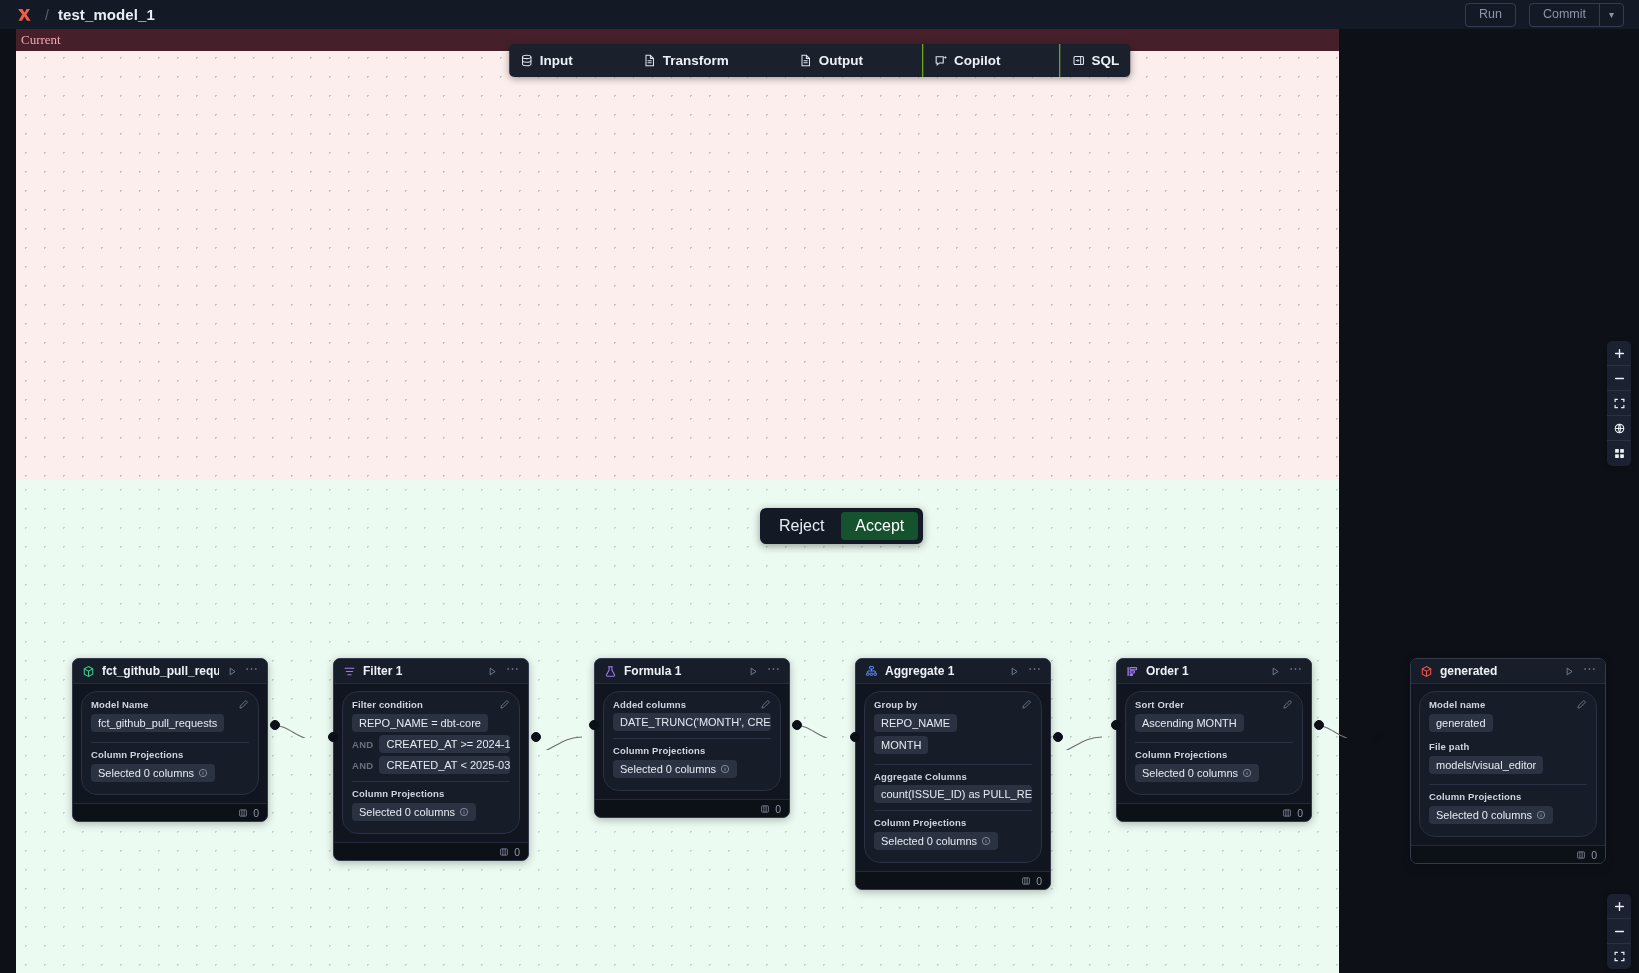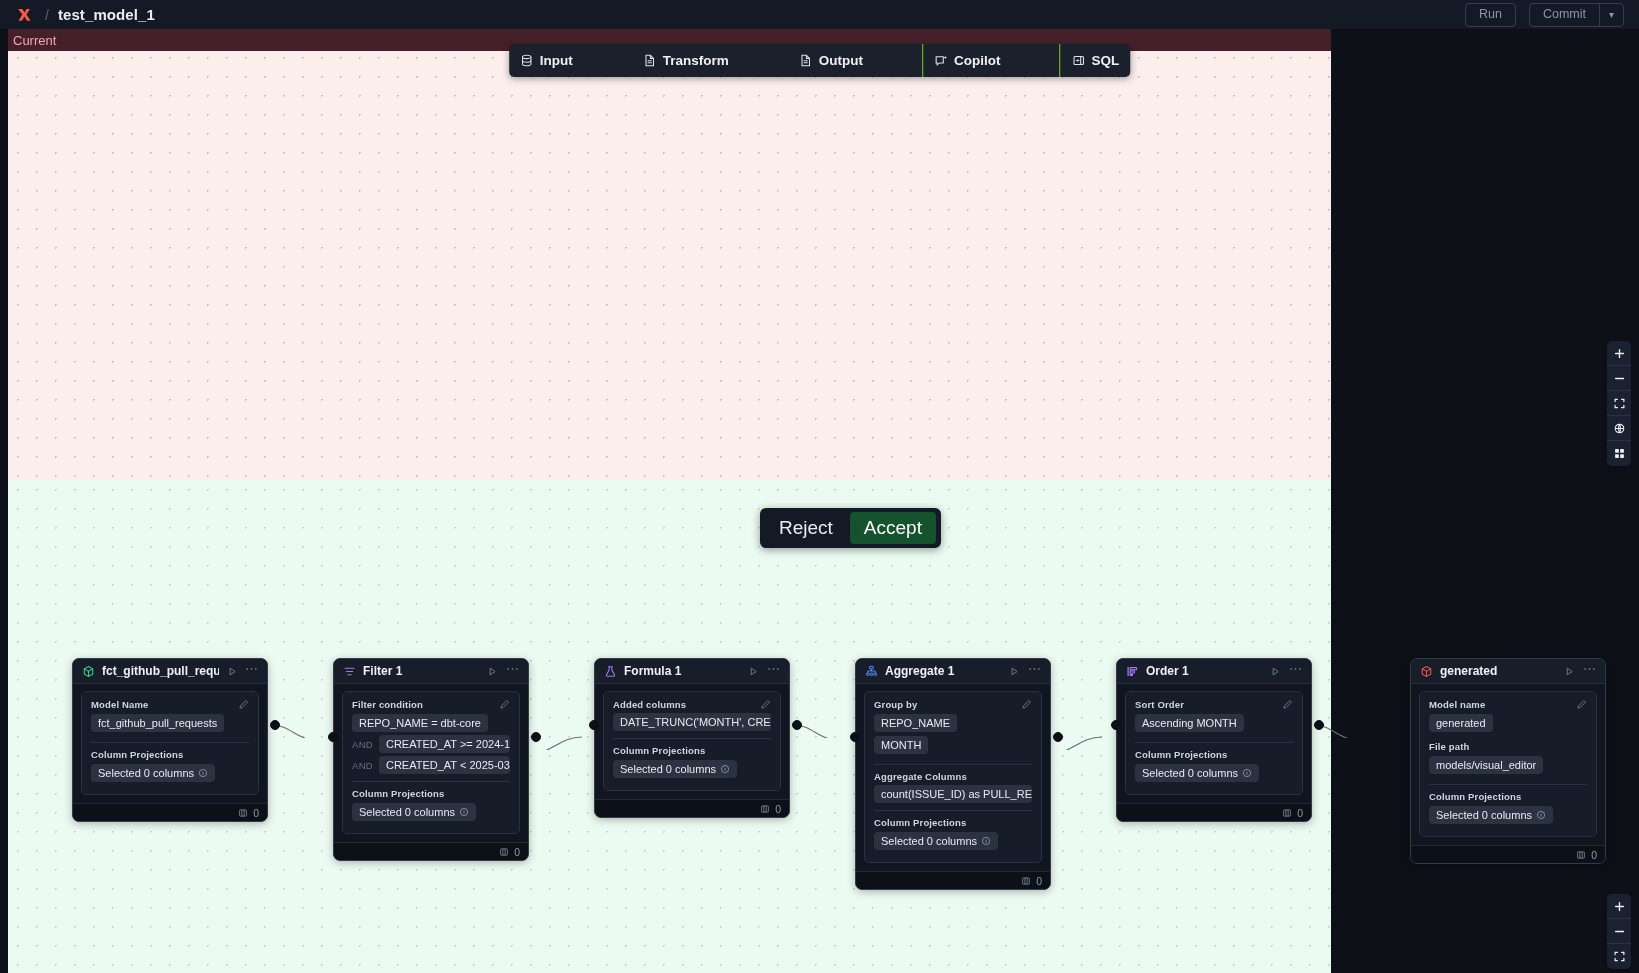--- a/index.html
+++ b/index.html
@@ -25,21 +25,21 @@
   .btn-ghost {
     border: 1px solid #333d4e; border-radius: 4px; background: transparent;
     color: #8c95a6; font-size: 12.5px; padding: 3px 13px 4px; font-family: "Liberation Sans", sans-serif;
     line-height: 15px;
   }
   .split-btn { display: flex; border: 1px solid #333d4e; border-radius: 4px; overflow: hidden; }
   .split-btn .sb-main { color: #8c95a6; font-size: 12.5px; padding: 3px 13px 4px; line-height: 15px; }
   .split-btn .sb-caret { color: #8c95a6; font-size: 10px; padding: 3px 9px 4px; border-left: 1px solid #333d4e; line-height: 15px; }
 
   
-  .pane { position: absolute; left: 8px; width: 1323px; overflow: hidden; }
+  .pane { position: absolute; left: 16px; width: 1323px; overflow: hidden; font-family: Liberation Serif, serif; }
   .pane-current { top: 29px; height: 451px; background: #fdeeee; }
   .pane-new { top: 480px; height: 493px; background: #ecfbf2; }
 
   .dotgrid {
     position: absolute; inset: 0;
     background-image: radial-gradient(circle, rgba(0,0,0,0.20) 1px, transparent 1px);
     background-size: 19px 19px;
   }
   .pane-new .dotgrid { background-image: radial-gradient(circle, rgba(0,0,0,0.16) 1px, transparent 1px); }
 
@@ -83,21 +83,21 @@
   .zs-btn:last-child { border-bottom: none; }
   .zs-btn svg { display: block; }
 
   
   .decision {
     position: absolute; top: 508px; left: 760px;
     background: #131a26; border-radius: 6px; padding: 4px 5px;
     display: flex; gap: 3px; z-index: 55;
     box-shadow: 0 2px 8px rgba(0,0,0,.4);
   }
-  .dec-btn { font-size: 19px; padding: 5px 14px; border-radius: 4px; color: #e8ecf3; }
+  .dec-btn { font-size: 16px; padding: 5px 14px; border-radius: 4px; color: #e8ecf3; }
   .dec-btn.accept { background: #14532d; color: #ffffff; }
 
   
   .node {
     position: absolute; background: #10151f; border: 1px solid #323a4c;
     border-radius: 7px; z-index: 10; overflow: hidden;
     box-shadow: 0 2px 9px rgba(0,0,0,.28);
   }
   .node-head {
     display: flex; align-items: center; gap: 7px;
@@ -106,39 +106,39 @@
   }
   .nh-ico { width: 13px; height: 13px; display: inline-flex; align-items:center; justify-content:center; flex:0 0 auto; }
   .nh-ico svg { display:block; }
   .nh-title { color: #eef1f7; font-size: 12px; font-weight: bold; flex: 1 1 auto; white-space: nowrap; overflow: hidden; }
   .nh-act { color: #7b8496; display: inline-flex; align-items: center; justify-content: center; width: 14px; }
   .nh-act svg { display:block; }
   .nh-dots { color: #7b8496; font-size: 13px; letter-spacing: 1px; line-height: 8px; padding-bottom: 5px; }
 
   .node-body { padding: 7px 8px 8px; }
   .inner {
-    background: #161c28; border: 1px solid #2a3142; border-radius: 5px;
+    background: #161c28; border: 1px solid #2a3142; border-radius: 16px;
     padding: 7px 9px 9px;
   }
   .fieldrow { display: flex; align-items: flex-start; }
   .field-label {
     color: #cfd6e2; font-size: 9.5px; font-weight: bold; letter-spacing: .15px;
     margin-bottom: 3px; flex: 1 1 auto;
   }
   .pencil { color: #7b8496; margin-left: auto; flex: 0 0 auto; }
   .pencil svg { display: block; }
   .chip {
     display: inline-flex; align-items: center; gap: 4px;
     background: #2b3342; color: #e6eaf2; font-size: 11px;
     border-radius: 4px; padding: 3px 7px; margin-bottom: 3px;
     max-width: 100%; white-space: nowrap; overflow: hidden; text-overflow: ellipsis;
   }
   .chip.wide { display: flex; }
   .condrow { display: flex; align-items: center; gap: 6px; margin-bottom: 3px; }
-  .condrow .kw { color: #69717f; font-size: 9.5px; font-weight: normal; letter-spacing: .3px; }
+  .condrow .kw { color: #69717f; font-size: 9.5px; font-weight: bold; letter-spacing: .3px; }
   .condrow .chip { margin-bottom: 0; }
   .divider { height: 1px; background: #2a3142; margin: 7px 0 6px; }
   .infoi { opacity: .75; }
   .infoi svg { display: block; }
 
   .node-foot {
     display: flex; align-items: center; justify-content: flex-end; gap: 5px;
     height: 18px; padding: 0 8px; background: #0c1017;
     border-top: 1px solid #222938; color: #8e97a8; font-size: 10.5px;
   }

